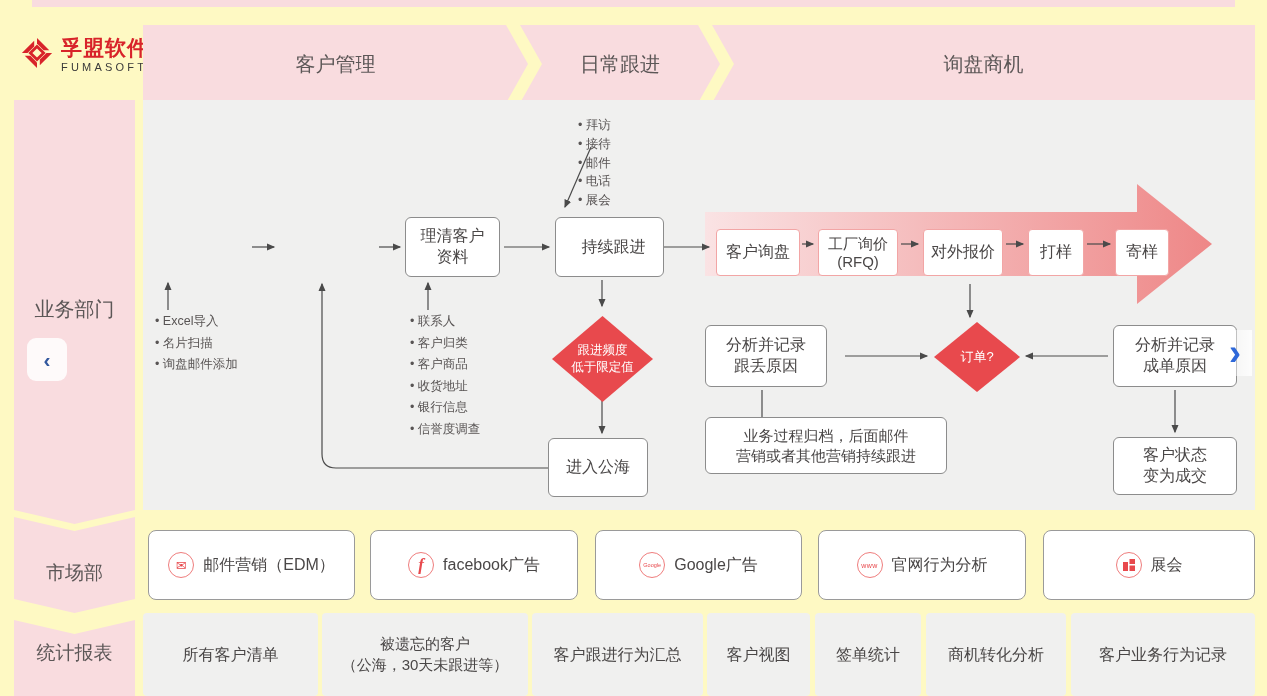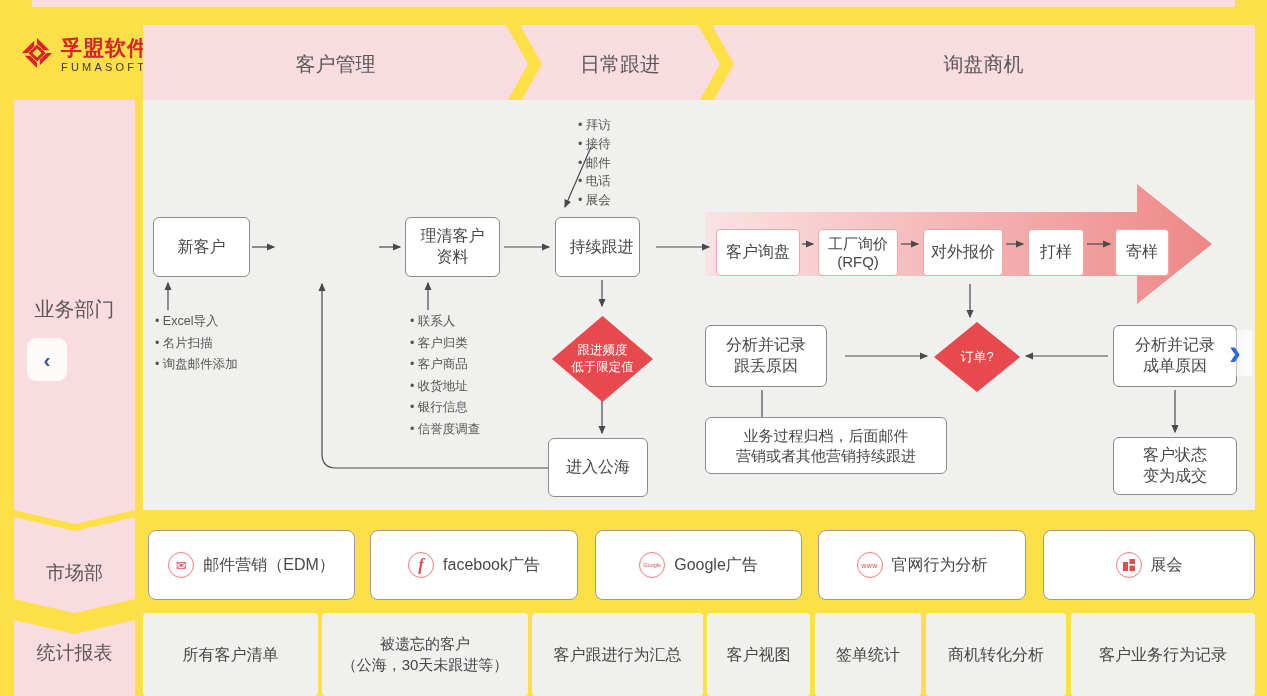--- a/index.html
+++ b/index.html
@@ -1,18 +1,18 @@
 <!DOCTYPE html>
 <html><head>
 <meta charset="utf-8">
 <style>
   * { margin:0; padding:0; box-sizing:border-box; }
   html,body { background:#ffffff; }
   body { font-family:"Liberation Sans","DejaVu Sans",sans-serif; color:#4f4b4b; }
-  #stage { position:relative; width:1267px; height:696px; background:#fde047; overflow:hidden; }
+  #stage { position:relative; width:1267px; height:696px; background:#fef9c3; overflow:hidden; }
   .abs { position:absolute; }
   .flex-c { display:flex; align-items:center; justify-content:center; text-align:center; }
   .ml { white-space:pre-line; }
 
   
   .top-strip { left:32px; top:0; width:1203px; height:7px; background:#f9dcdf; }
 
   
   .logo-wrap { left:20px; top:36px; display:flex; align-items:center; gap:7px; }
   .logo-text-cn { font-size:21px; font-weight:bold; color:#d8232a; letter-spacing:1px; line-height:1.05; }
@@ -45,21 +45,21 @@
   
   .flow-panel { left:143px; top:100px; width:1112px; height:410px; background:#f0f0ef; }
 
   
   .fbox { background:#fff; border:1px solid #8c8c8c; border-radius:6px; font-size:16px;
     color:#4a4747; line-height:1.3; }
   .row1 { top:217px; height:60px; }
   .bx-new { left:153px; width:97px; }
   .bx-assign { left:280px; width:97px; }
   .bx-clarify { left:405px; width:95px; }
-  .bx-follow { left:555px; width:85px;padding-left:8px; }
+  .bx-follow { left:555px; width:109px;padding-left:8px; }
   .bx-pool { left:548px; top:438px; width:100px; height:59px; }
   .bx-lost { left:705px; top:325px; width:122px; height:62px; }
   .bx-archive { left:705px; top:417px; width:242px; height:57px; font-size:15px; }
   .bx-won { left:1113px; top:325px; width:124px; height:62px; }
   .bx-deal { left:1113px; top:437px; width:124px; height:58px; }
 
   
   .blist { font-size:12.5px; color:#585454; line-height:1.72; }
   .blist li { list-style:none; }
   .blist li::before { content:"• "; color:#585454; }
@@ -186,21 +186,20 @@
       <line x1="1108" y1="356" x2="1026" y2="356" marker-end="url(#ah)"></line>
       <line x1="762" y1="390" x2="762" y2="435" marker-end="url(#ah)"></line>
       <line x1="1175" y1="390" x2="1175" y2="432" marker-end="url(#ah)"></line>
       <line x1="802" y1="244" x2="813" y2="244" marker-end="url(#ah)"></line>
       <line x1="901" y1="244" x2="918" y2="244" marker-end="url(#ah)"></line>
       <line x1="1006" y1="244" x2="1023" y2="244" marker-end="url(#ah)"></line>
       <line x1="1087" y1="244" x2="1110" y2="244" marker-end="url(#ah)"></line>
     </g>
   </svg>
 
-  <div class="abs flex-c fbox row1 bx-new">新客户</div>
   <div class="abs flex-c fbox row1 bx-clarify ml">理清客户
 资料</div>
   <div class="abs flex-c fbox row1 bx-follow">持续跟进</div>
 
   <ul class="abs blist list-new">
     <li>Excel导入</li>
     <li>名片扫描</li>
     <li>询盘邮件添加</li>
   </ul>
   <ul class="abs blist list-clarify">

